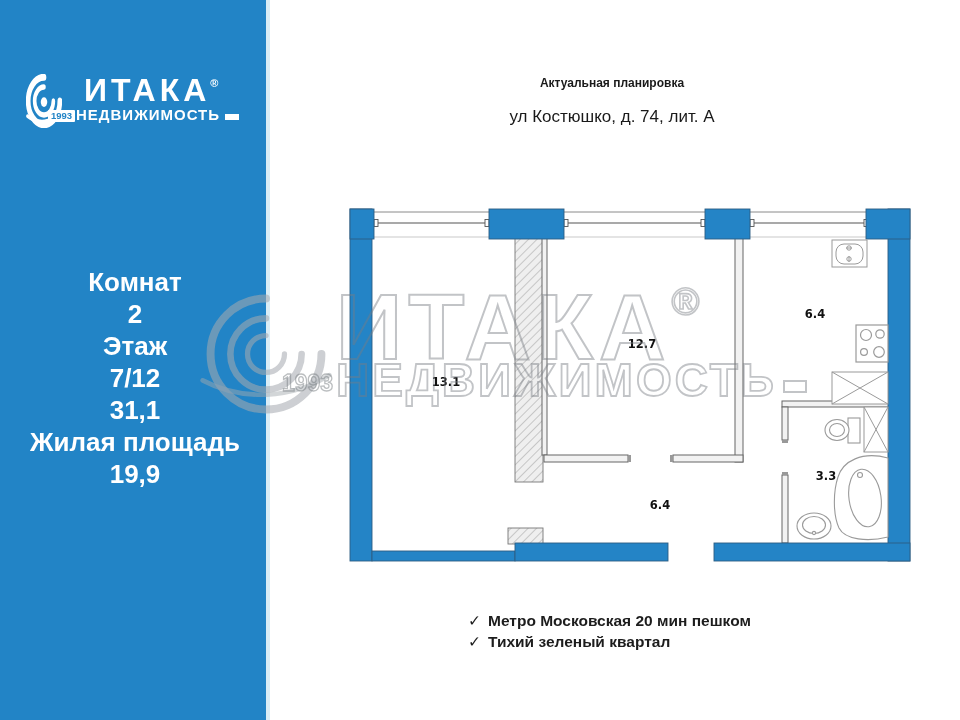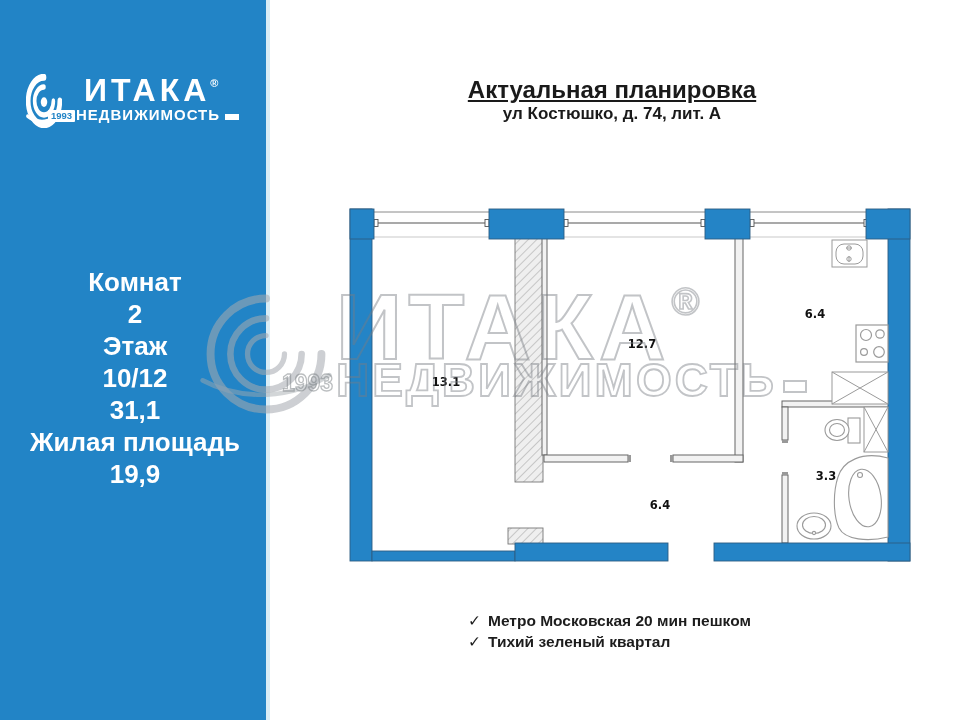--- a/index.html
+++ b/index.html
@@ -30,22 +30,22 @@
   }
   .sub-dash{
     display:inline-block;width:14px;height:6px;background:#fff;margin-left:5px;
   }
   .stats{
     position:absolute;left:0;top:266px;width:270px;text-align:center;
     color:#fff;font-weight:bold;font-size:26px;line-height:32px;
   }
   
   .header{position:absolute;left:412px;top:76px;width:400px;text-align:center;color:#1a1a1a;}
-  .header .title{font-size:24px;font-weight:bold;text-decoration:underline;}
-  .header .address{font-size:17px;font-weight:bold;}
+  .header .title{font-size:12px;font-weight:bold;}
+  .header .address{font-size:17px;font-weight:normal;margin-top:17px;}
   
   .plan{position:absolute;left:348px;top:207px;}
   
   .watermark{position:absolute;left:0;top:0;width:960px;height:720px;pointer-events:none;}
   .wm-swirl{position:absolute;left:200px;top:288px;width:132px;height:132px;opacity:.8;}
   .wm-big{
     position:absolute;left:336px;top:281px;font-size:92px;font-weight:bold;
     letter-spacing:6px;white-space:nowrap;line-height:1;
     color:transparent;-webkit-text-stroke:2px rgba(120,125,130,.45);
   }
@@ -81,21 +81,21 @@
     </svg>
     <div class="brand"><span>ИТАКА</span><span class="reg">®</span></div>
     <div class="year-badge">1993</div>
     <div class="subbrand"><span>НЕДВИЖИМОСТЬ</span><span class="sub-dash"></span></div>
   </div>
 
   <div class="stats">
     <div>Комнат</div>
     <div>2</div>
     <div>Этаж</div>
-    <div>10/12</div>
+    <div>7/12</div>
     <div>31,1</div>
     <div>Жилая площадь</div>
     <div>19,9</div>
   </div>
 </div>
 
 <div class="header">
   <div class="title">Актуальная планировка</div>
   <div class="address">ул Костюшко, д. 74, лит. А</div>
 </div>

